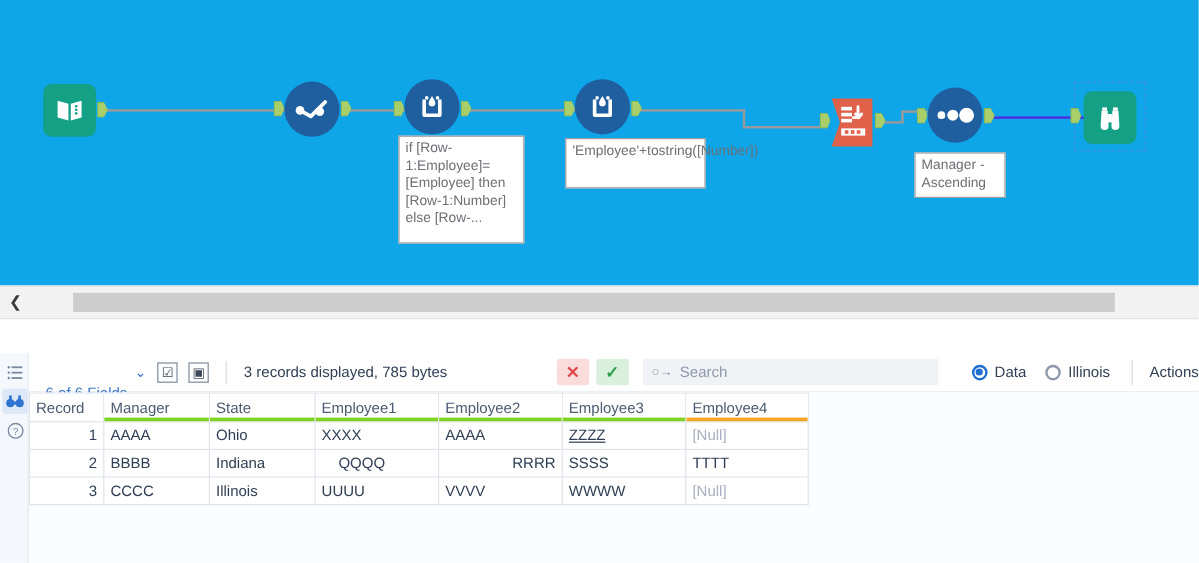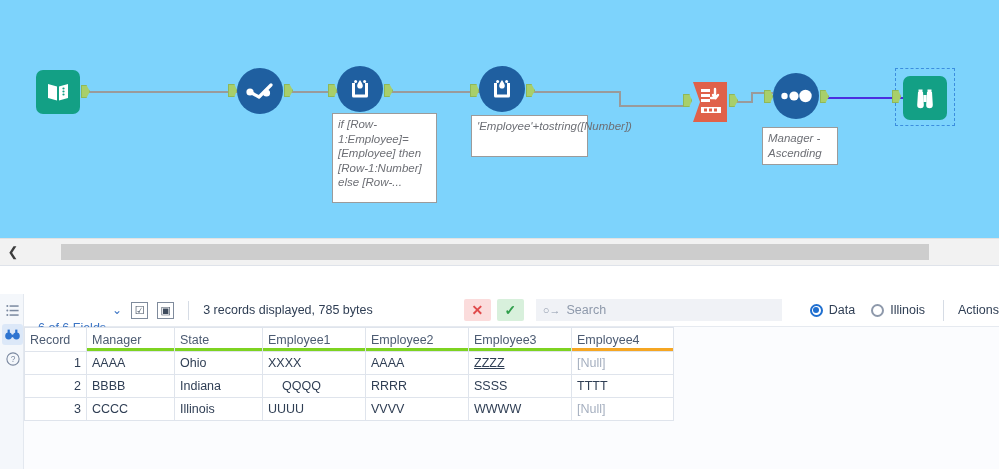--- a/index.html
+++ b/index.html
@@ -8,22 +8,21 @@
     font-family: "Liberation Sans", sans-serif;
     background: #ffffff;
     overflow: hidden;
   }
   #app { position: relative; width: 999px; height: 469px; }
 
   
   #canvas {
     position: absolute; left: 0; top: 0;
     width: 999px; height: 238px;
-    background: #7dd3fc;
-    font-style: italic;
+    background: #0ea5e9;
   }
   .tool { position: absolute; }
   .tool-sq {
     width: 44px; height: 44px; border-radius: 7px;
     display: flex; align-items: center; justify-content: center;
   }
   .tool-circ {
     width: 46px; height: 46px; border-radius: 50%;
     background: #1f5fa0;
     display: flex; align-items: center; justify-content: center;
@@ -425,21 +424,21 @@
               <td style="width: 103px;">XXXX</td>
               <td style="width: 103px;">AAAA</td>
               <td style="width: 103px;"><span class="u-underline">ZZZZ</span></td>
               <td class="null" style="width: 102px;">[Null]</td>
             </tr>
             <tr>
               <td class="num" style="width: 62px;">2</td>
               <td style="width: 88px;">BBBB</td>
               <td style="width: 88px;">Indiana</td>
               <td style="width: 103px; padding-left: 19px;">QQQQ</td>
-              <td style="width: 103px;">RRRR</td>
+              <td style="width: 103px; text-align: right;">RRRR</td>
               <td style="width: 103px;">SSSS</td>
               <td style="width: 102px;">TTTT</td>
             </tr>
             <tr>
               <td class="num" style="width: 62px;">3</td>
               <td style="width: 88px;">CCCC</td>
               <td style="width: 88px;">Illinois</td>
               <td style="width: 103px;">UUUU</td>
               <td style="width: 103px;">VVVV</td>
               <td style="width: 103px;">WWWW</td>

